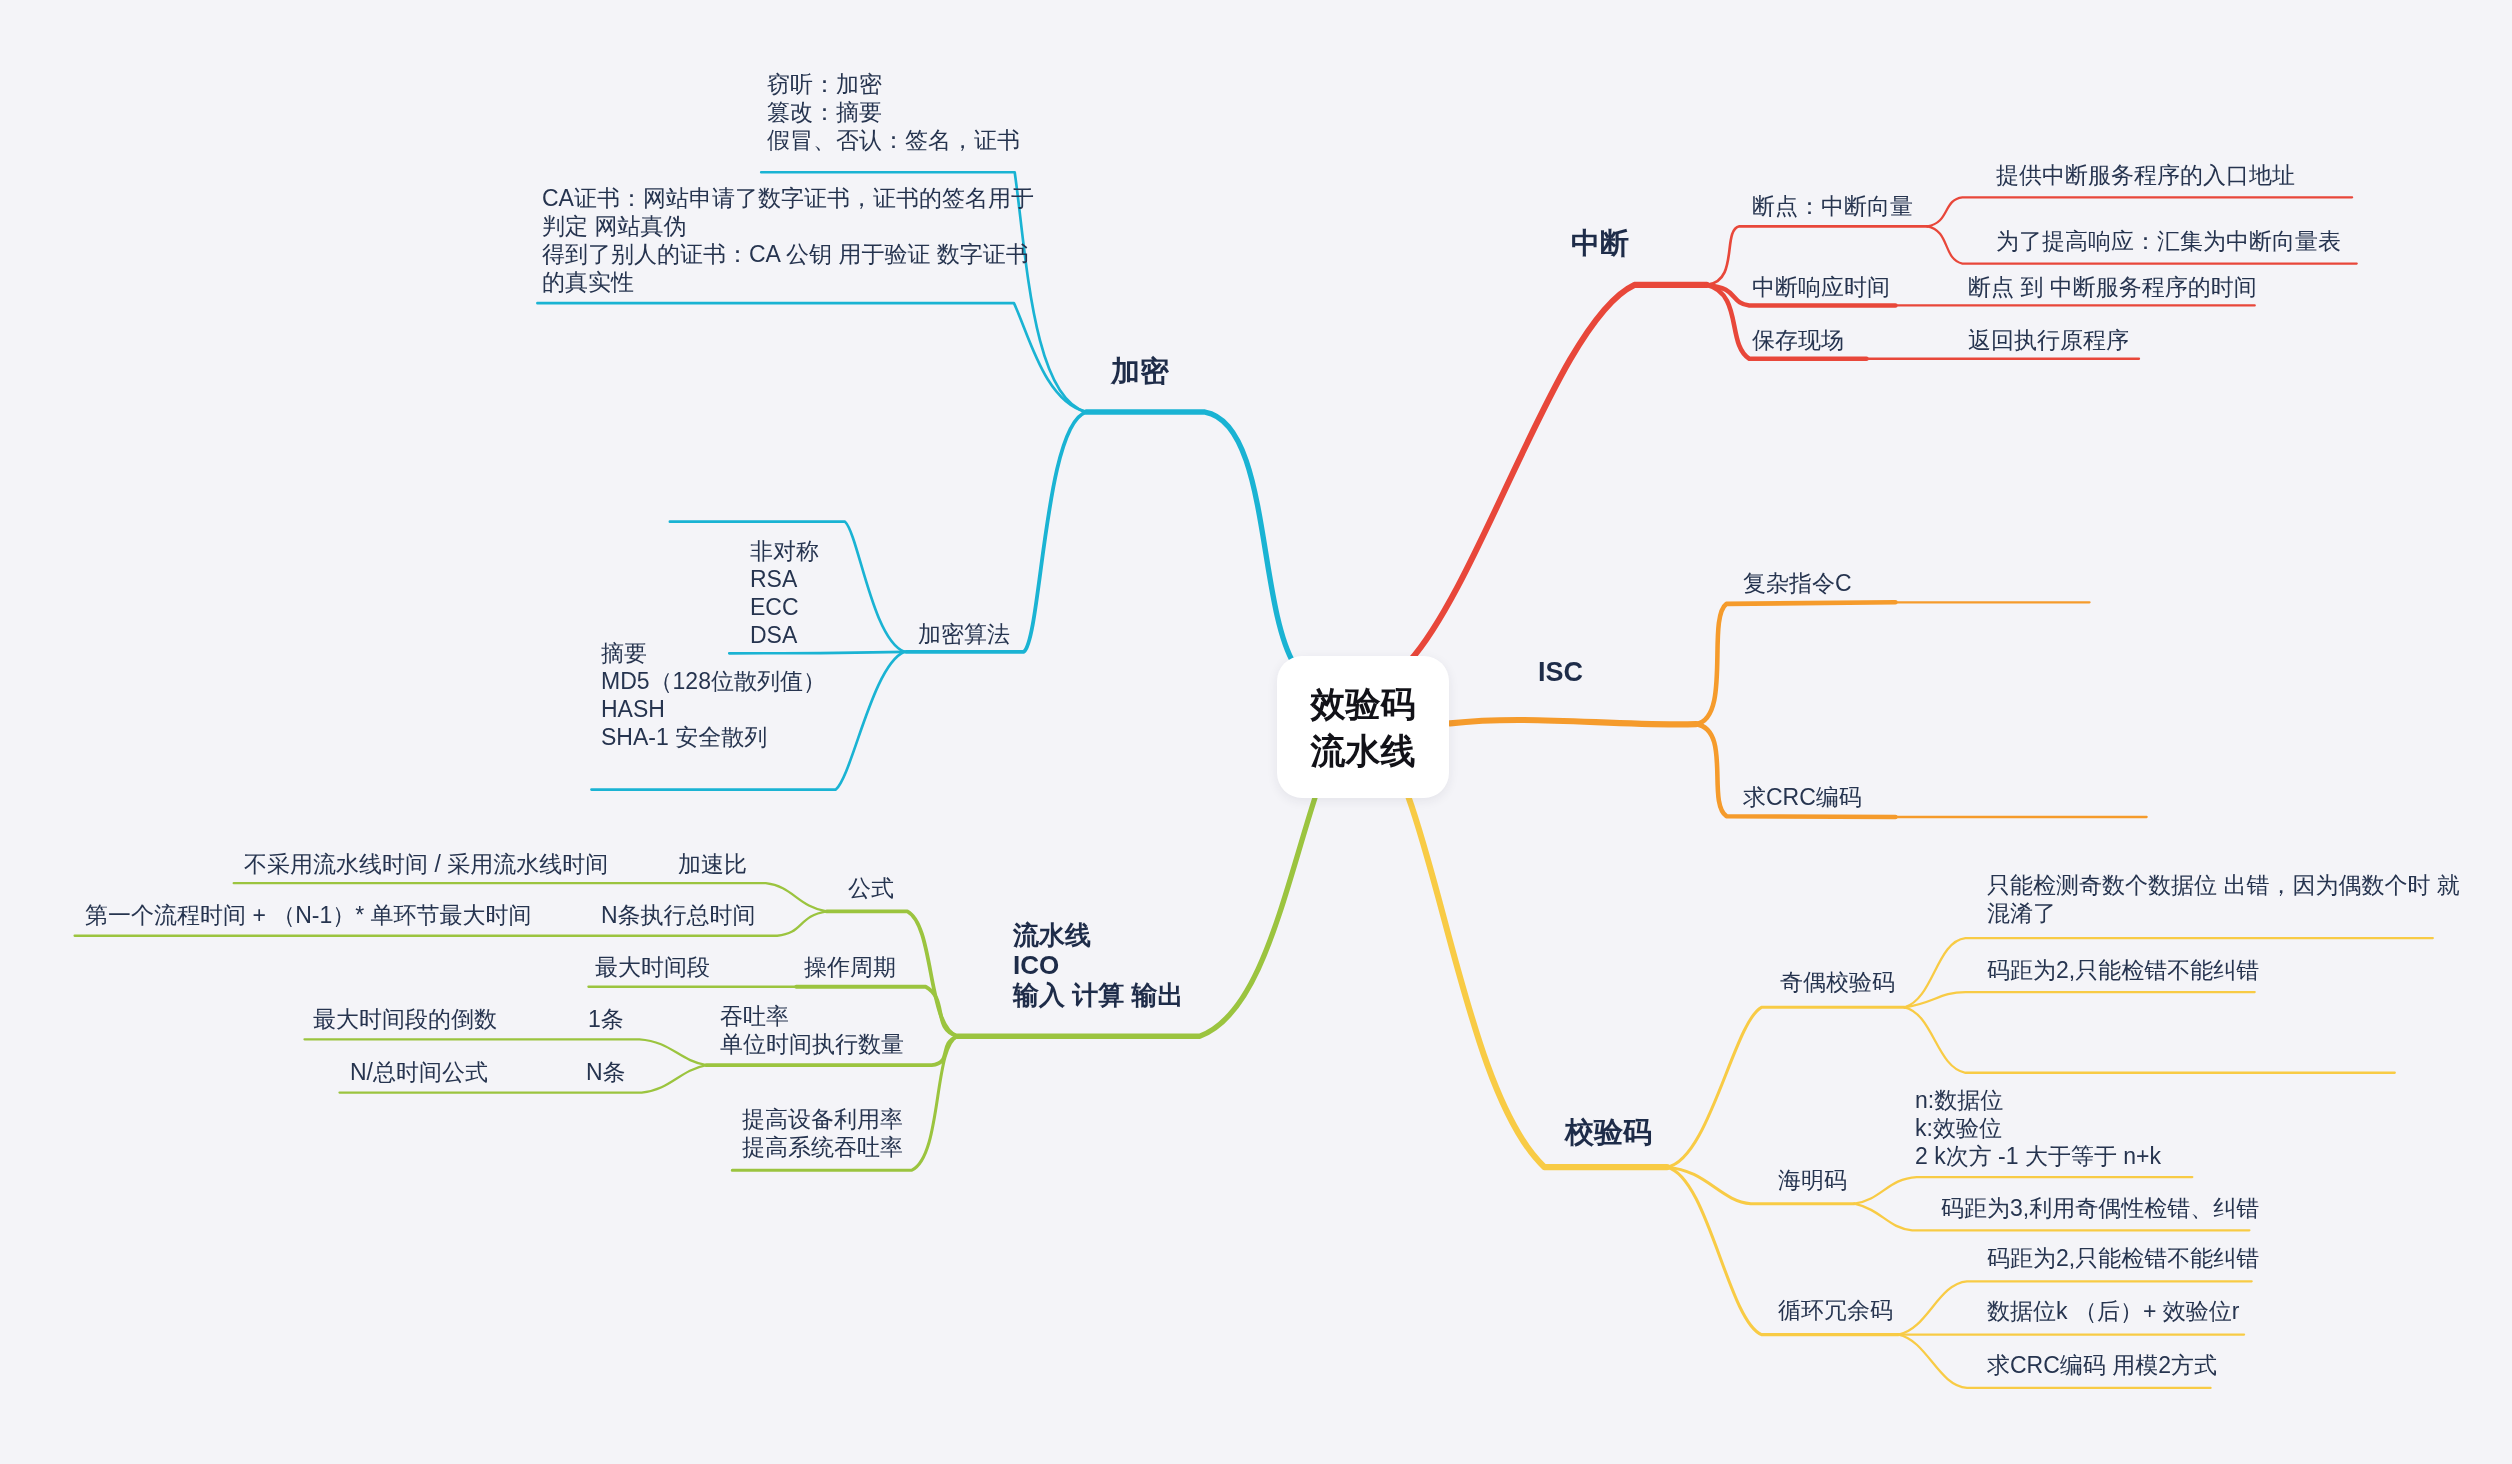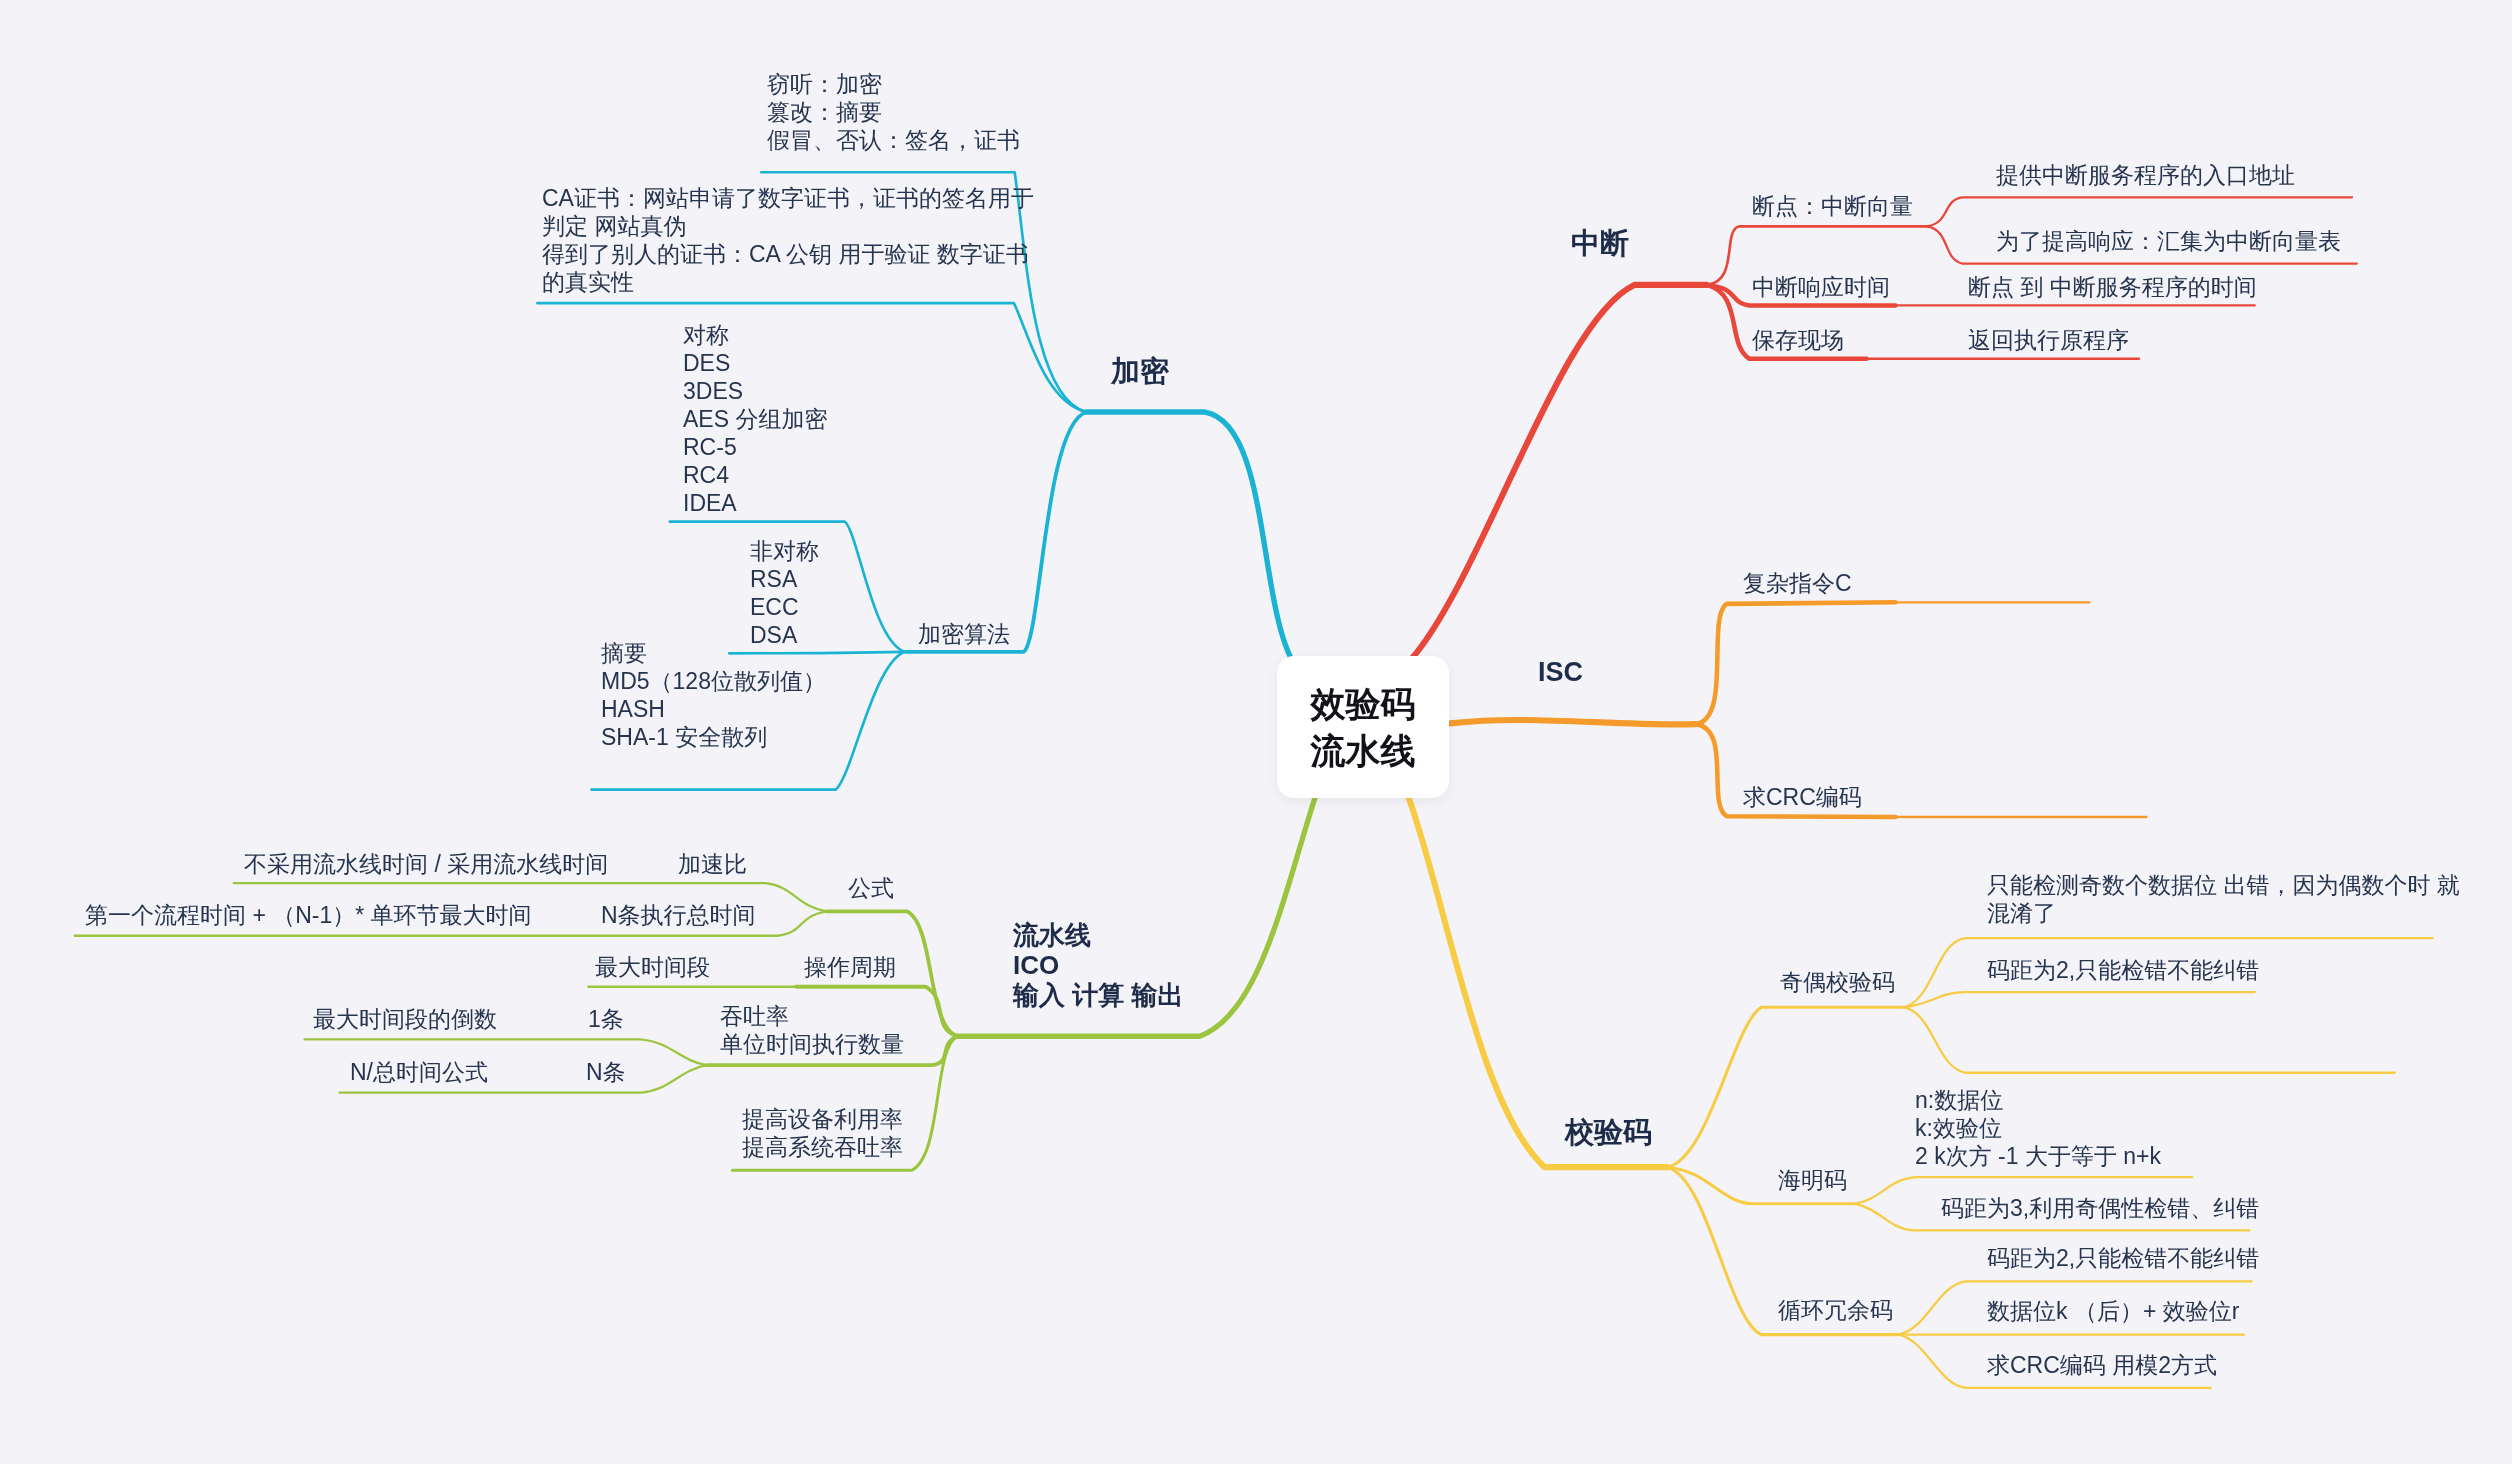--- a/index.html
+++ b/index.html
@@ -6,21 +6,21 @@
   body{background:#f4f4f8;font-family:"Liberation Sans","DejaVu Sans",sans-serif;}
   #canvas{position:relative;width:2512px;height:1465px;background:#f4f4f8;overflow:hidden;}
   #wires{position:absolute;left:0;top:0;width:2512px;height:1465px;}
   #wires path{fill:none;stroke-linecap:round;stroke-linejoin:round;}
   .t{position:absolute;font-size:23px;line-height:28px;color:#26344f;white-space:pre-line;}
   .b{font-weight:bold;color:#1e2c49;}
   .lbl38{font-size:29px;line-height:33px;}
   .lbl36{font-size:27px;line-height:32px;}
   .lbl34{font-size:26px;line-height:30px;}
   .root-node{position:absolute;left:1277px;top:656px;width:172px;height:142px;background:#ffffff;
-    border-radius:17px;box-shadow:0 3px 10.7px rgba(40,40,60,.08);display:flex;flex-direction:column;
+    border-radius:25px;box-shadow:0 3px 10.7px rgba(40,40,60,.08);display:flex;flex-direction:column;
     align-items:center;justify-content:center;text-align:center;}
   .root-node .line{font-size:35px;line-height:47px;font-weight:bold;color:#121218;}
 </style>
 </head>
 <body>
 
 <div id="canvas">
 
   <svg id="wires" width="2512" height="1465" viewBox="0 0 3300 1924">
 
@@ -78,27 +78,20 @@
   </div>
 
   <div class="t" style="left:767px;top:70px">窃听：加密
 篡改：摘要
 假冒、否认：签名，证书</div>
   <div class="t" style="left:542px;top:184px">CA证书：网站申请了数字证书，证书的签名用于
 判定 网站真伪
 得到了别人的证书：CA 公钥 用于验证 数字证书
 的真实性</div>
   <div class="t b lbl38" style="left:1111px;top:355px">加密</div>
-  <div class="t" style="left:683px;top:321px">对称
-DES
-3DES
-AES 分组加密
-RC-5
-RC4
-IDEA</div>
   <div class="t" style="left:750px;top:537px">非对称
 RSA
 ECC
 DSA</div>
   <div class="t" style="left:918px;top:620px">加密算法</div>
   <div class="t" style="left:601px;top:639px">摘要
 MD5（128位散列值）
 HASH
 SHA-1 安全散列</div>
 

